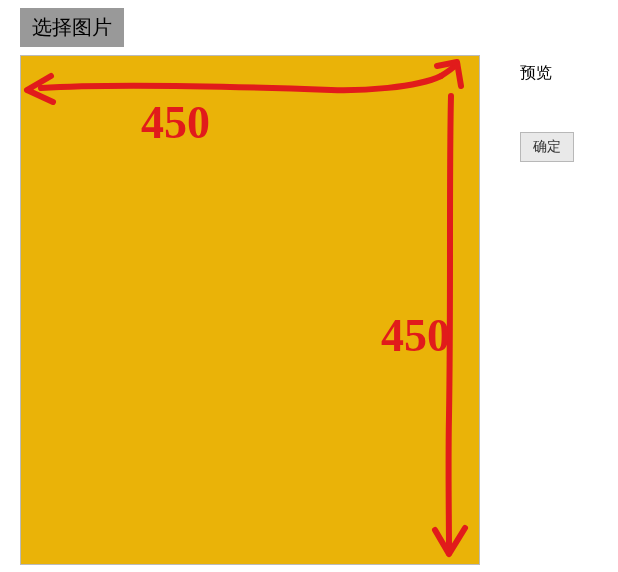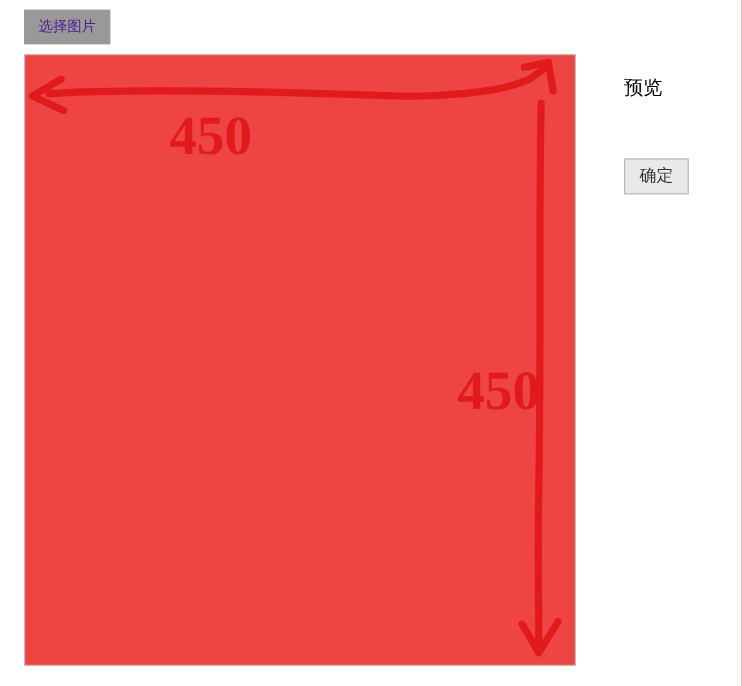--- a/index.html
+++ b/index.html
@@ -19,32 +19,32 @@
     .container {
       display: flex;
       padding: 8px 0 0 20px;
     }
     .left-col {
       position: relative;
     }
     .select-btn {
       display: inline-block;
       background: #999999;
-      color: #4c1d95;
+      color: #000000;
       border: none;
       padding: 6px 12px;
-      font-size: 12px;
+      font-size: 20px;
       font-family: inherit;
       cursor: pointer;
       margin-bottom: 8px;
     }
     .canvas-area {
       width: 460px;
       height: 510px;
-      background: #ef4444;
+      background: #eab308;
       border: 1px solid #bbb;
       position: relative;
     }
     .canvas-area svg {
       position: absolute;
       top: 0;
       left: 0;
       pointer-events: none;
     }
     .ann-text {

